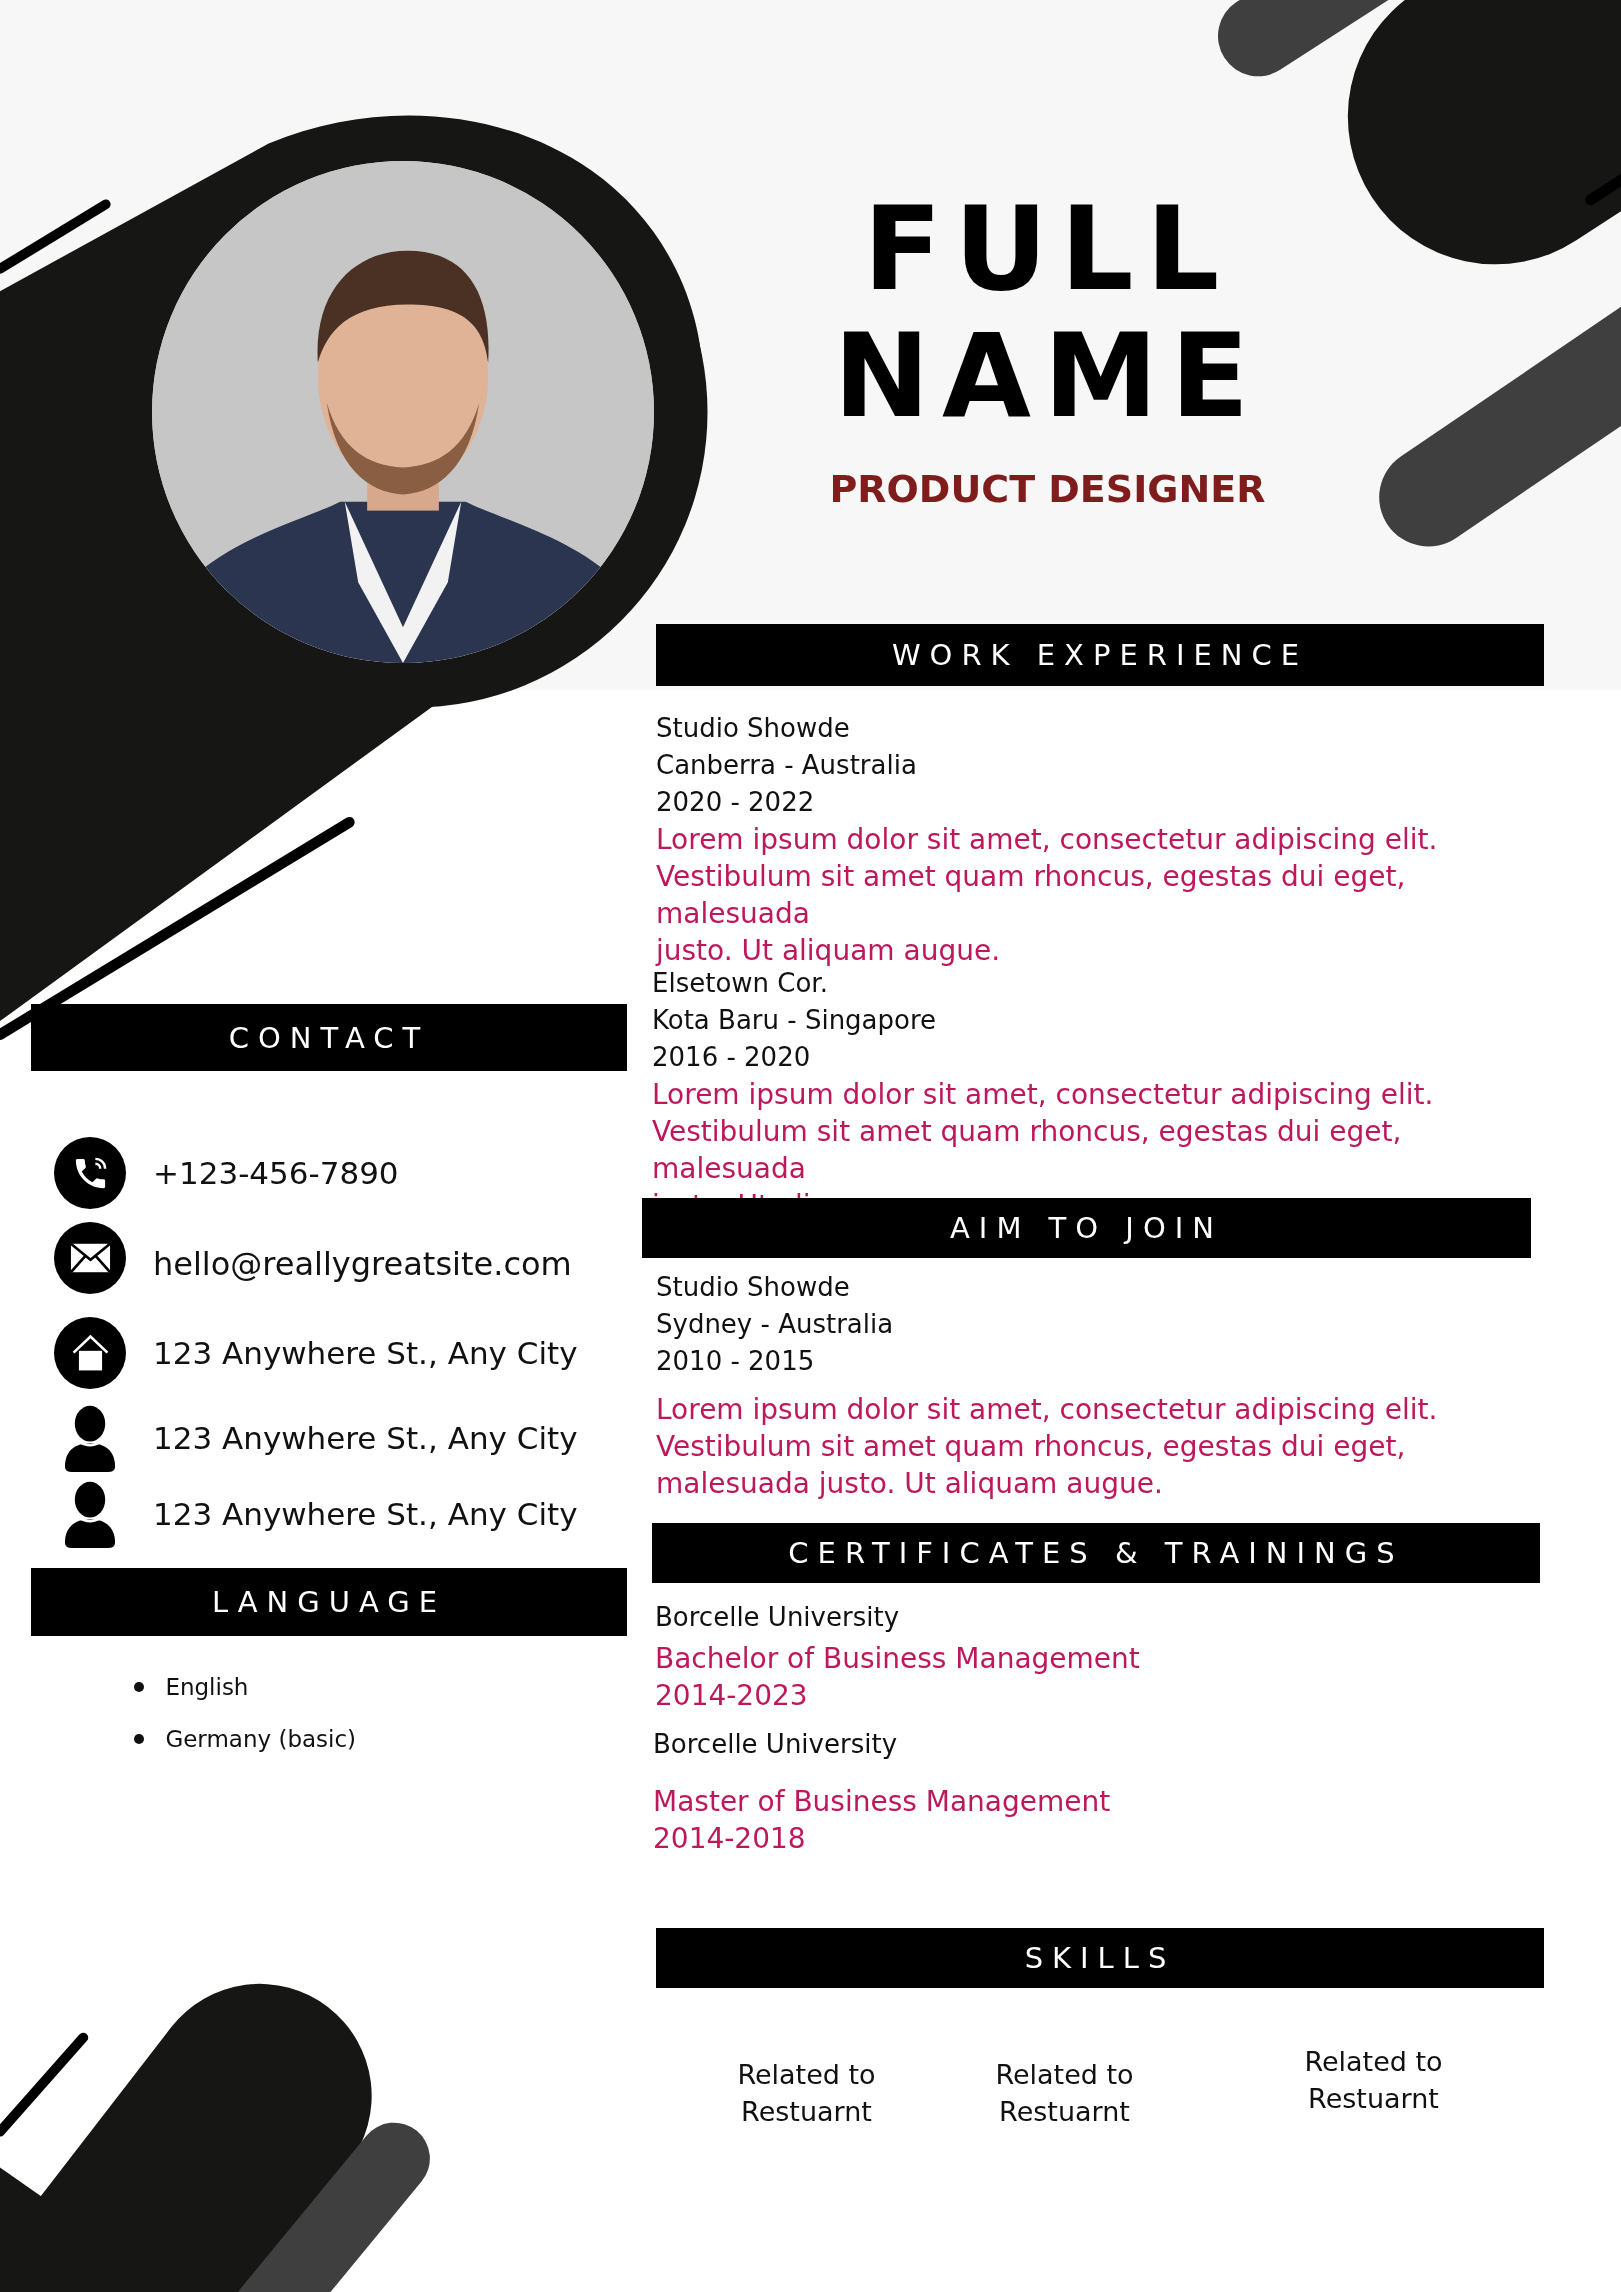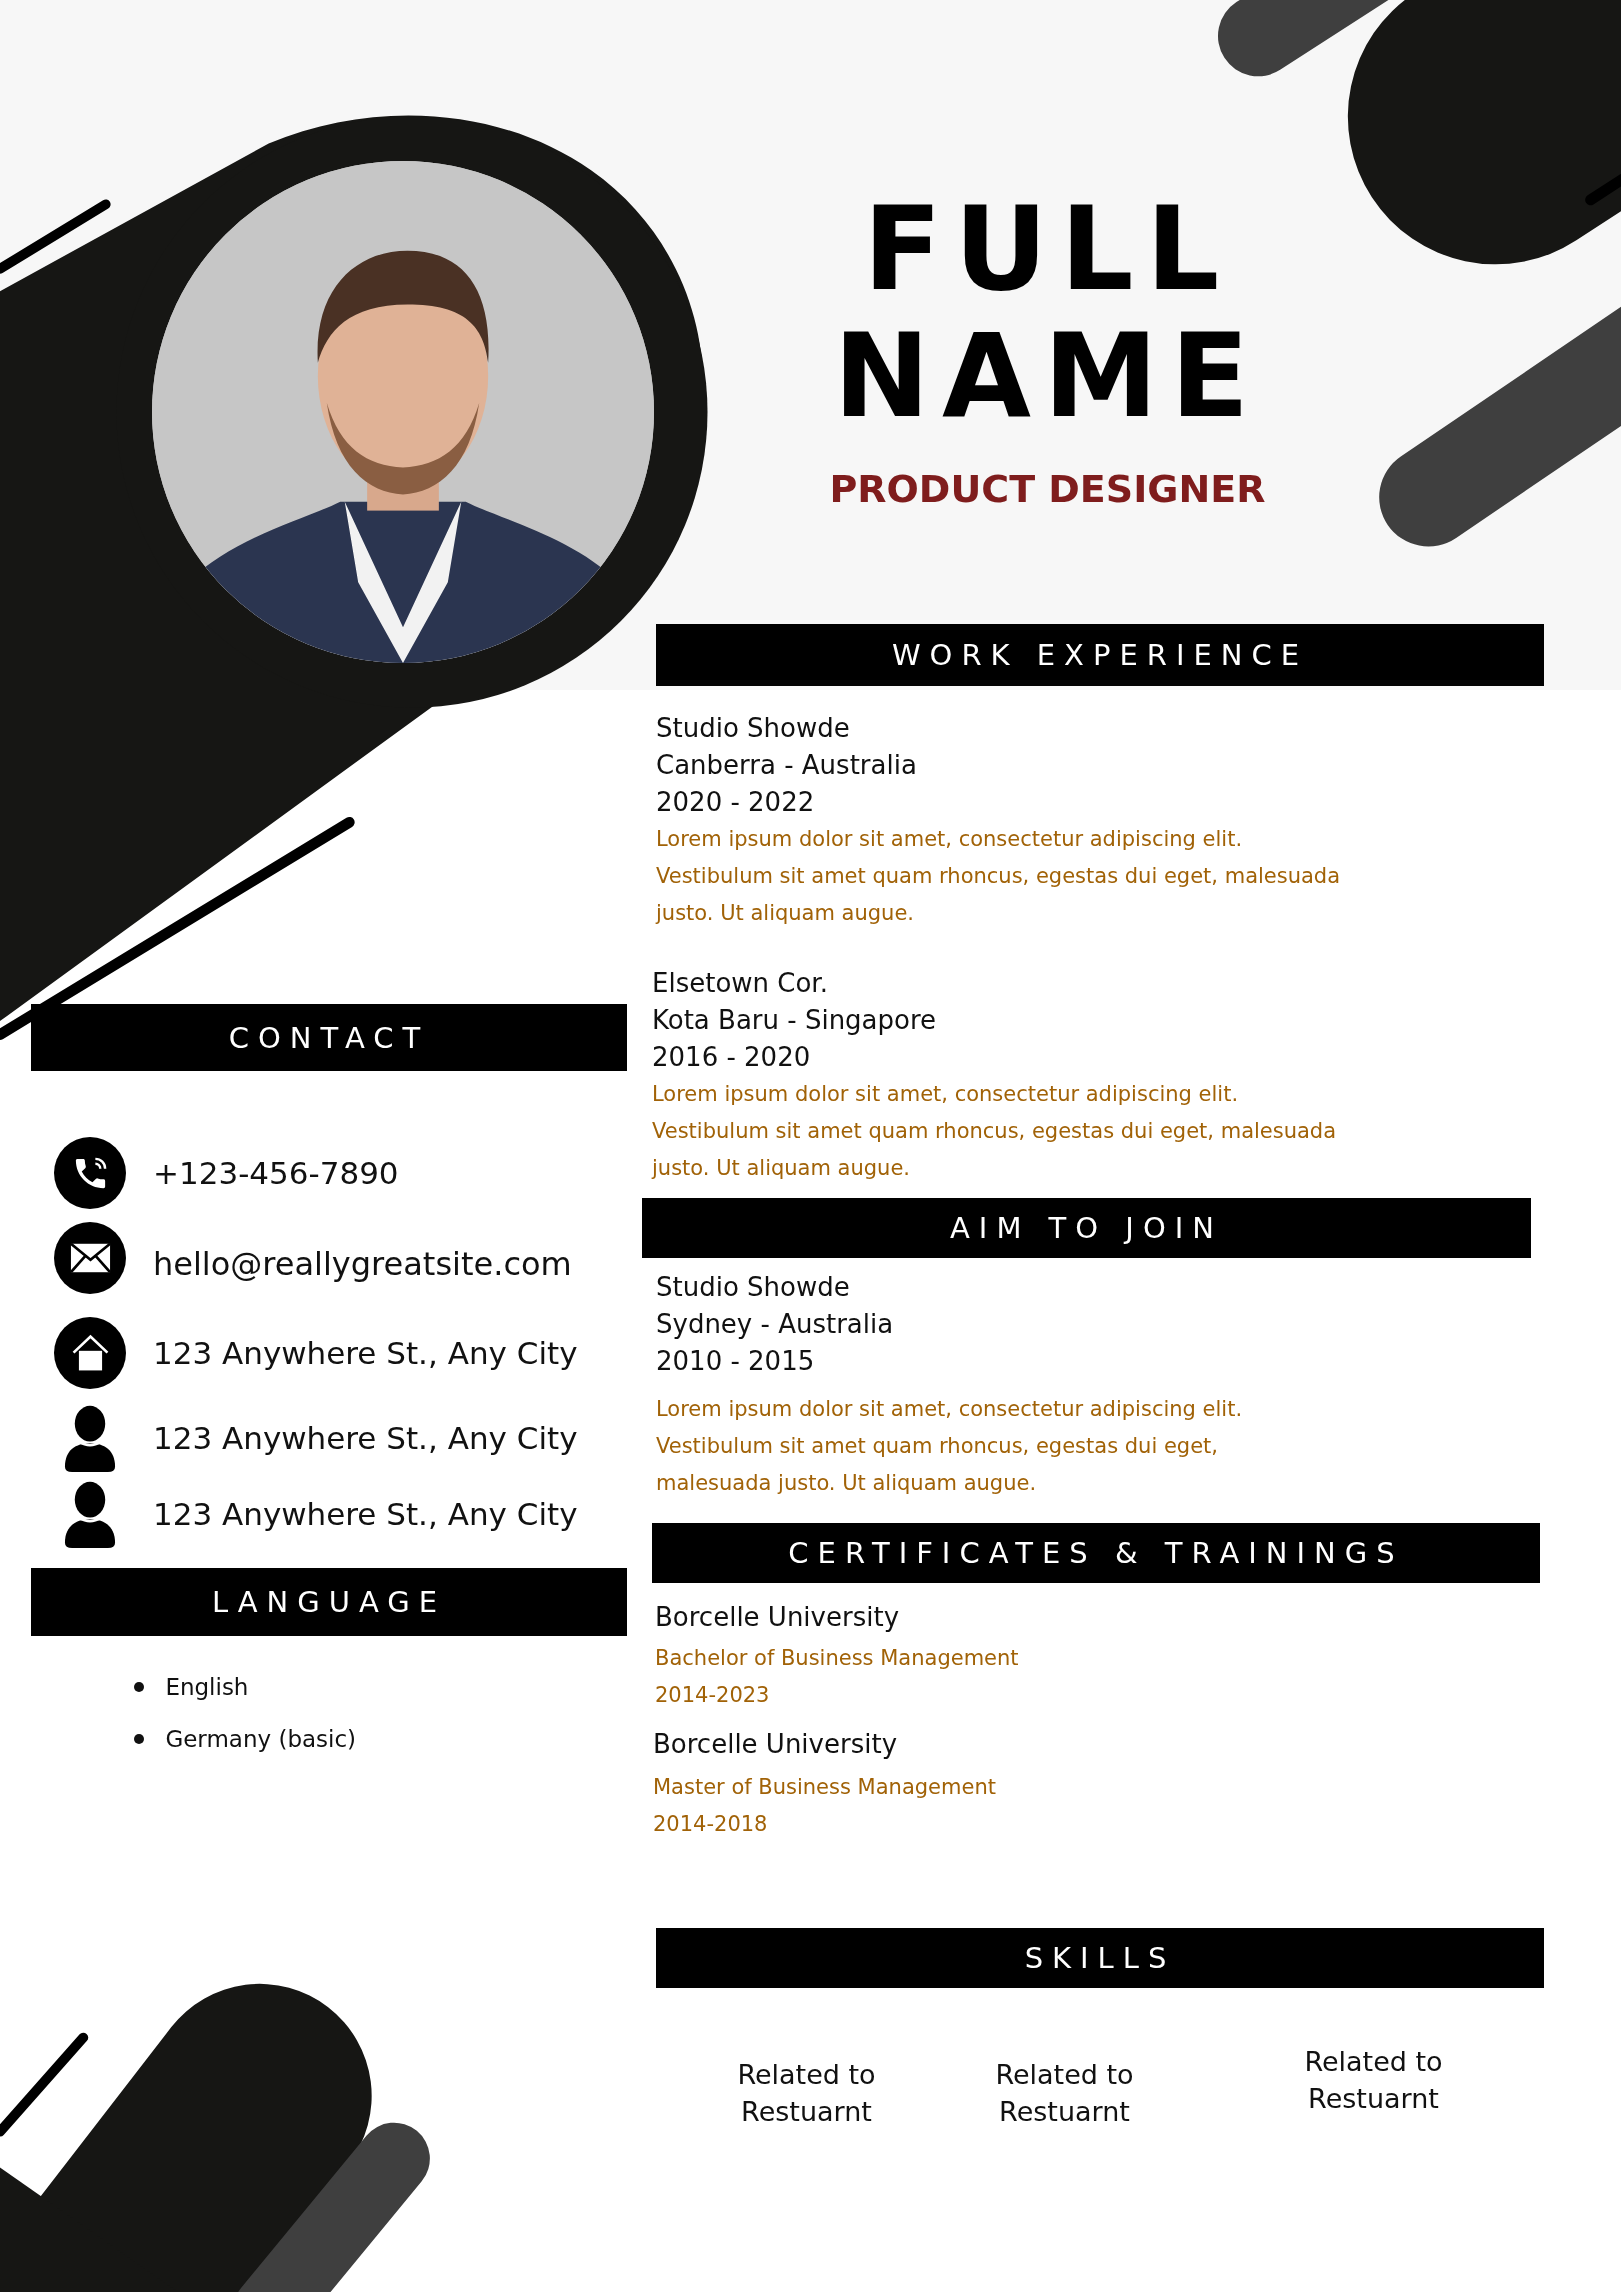--- a/index.html
+++ b/index.html
@@ -5,21 +5,21 @@
   html, body { margin:0; padding:0; }
   body { width:1621px; height:2293px; position:relative; overflow:hidden; background:#ffffff; font-family:"Liberation Sans", sans-serif; color:#111; }
   .abs { position:absolute; }
   .top-band { left:0; top:0; width:1621px; height:690px; background:#f7f7f7; }
   svg.deco { position:absolute; left:0; top:0; }
   .photo { left:152px; top:161px; width:502px; height:502px; border-radius:50%; overflow:hidden; background:#c4c4c4; }
   .name-line { left:788px; width:519px; text-align:center; font-family:"DejaVu Sans", sans-serif; font-weight:bold; font-size:115px; letter-spacing:12.5px; line-height:1; color:#000; }
   .role { left:788px; width:519px; text-align:center; font-family:"DejaVu Sans", sans-serif; font-weight:bold; font-size:38px; top:467px; color:#7f1d1d; }
   .bar { background:#000; color:#fff; text-align:center; font-family:"DejaVu Sans", sans-serif; font-size:29px; letter-spacing:9px; display:flex; align-items:center; justify-content:center; }
   .entry { font-family:"DejaVu Sans", sans-serif; font-size:26px; line-height:37px; color:#111; }
-  .entry .desc { font-size:21px; line-height:37px; color:#a16207; }
+  .entry .desc { font-size:28px; line-height:37px; color:#be185d; }
   .contact-row { left:54px; height:72px; display:flex; align-items:center;justify-content:flex-end; }
   .contact-row .ic { width:72px; height:72px; border-radius:50%; background:#000; display:flex; align-items:center; justify-content:center; }
   .contact-row .ic.plain { background:transparent; }
   .contact-row .txt { position:absolute; left:99px; font-family:"DejaVu Sans", sans-serif; font-size:31px; white-space:nowrap; color:#111; }
   .lang-list { left:134px; top:1661px; margin:0; padding:0; list-style:none; font-family:"DejaVu Sans", sans-serif; font-size:23px; }
   .lang-list li { height:52px; display:flex; align-items:center; }
   .lang-list li .dot { width:9.9px; height:9.9px; border-radius:50%; background:#111; margin-right:21.5px; }
   .skill { font-family:"DejaVu Sans", sans-serif; font-size:27px; line-height:37px; text-align:center; width:233px; }
 </style>
 </head>
@@ -100,21 +100,21 @@
 </div>
 
 <div class="abs bar" style="left:652px; top:1523px; width:888px; height:60px;">CERTIFICATES &amp; TRAININGS</div>
 <div class="abs entry" style="left:655px; top:1599px; width:896px;">
   <div>Borcelle University</div>
   <div class="desc" style="margin-top:3.6px;">Bachelor of Business Management</div>
   <div class="desc">2014-2023</div>
 </div>
 <div class="abs entry" style="left:653px; top:1726px; width:896px;">
   <div>Borcelle University</div>
-  <div class="desc" style="margin-top:6px;">Master of Business Management</div>
+  <div class="desc" style="margin-top:20px;">Master of Business Management</div>
   <div class="desc">2014-2018</div>
 </div>
 
 <div class="abs bar" style="left:656px; top:1928px; width:888px; height:60px;">SKILLS</div>
 <div class="abs skill" style="left:690px; top:2056px;">
   <div>Related to</div>
   <div>Restuarnt</div>
 </div>
 <div class="abs skill" style="left:948px; top:2056px;">
   <div>Related to</div>

